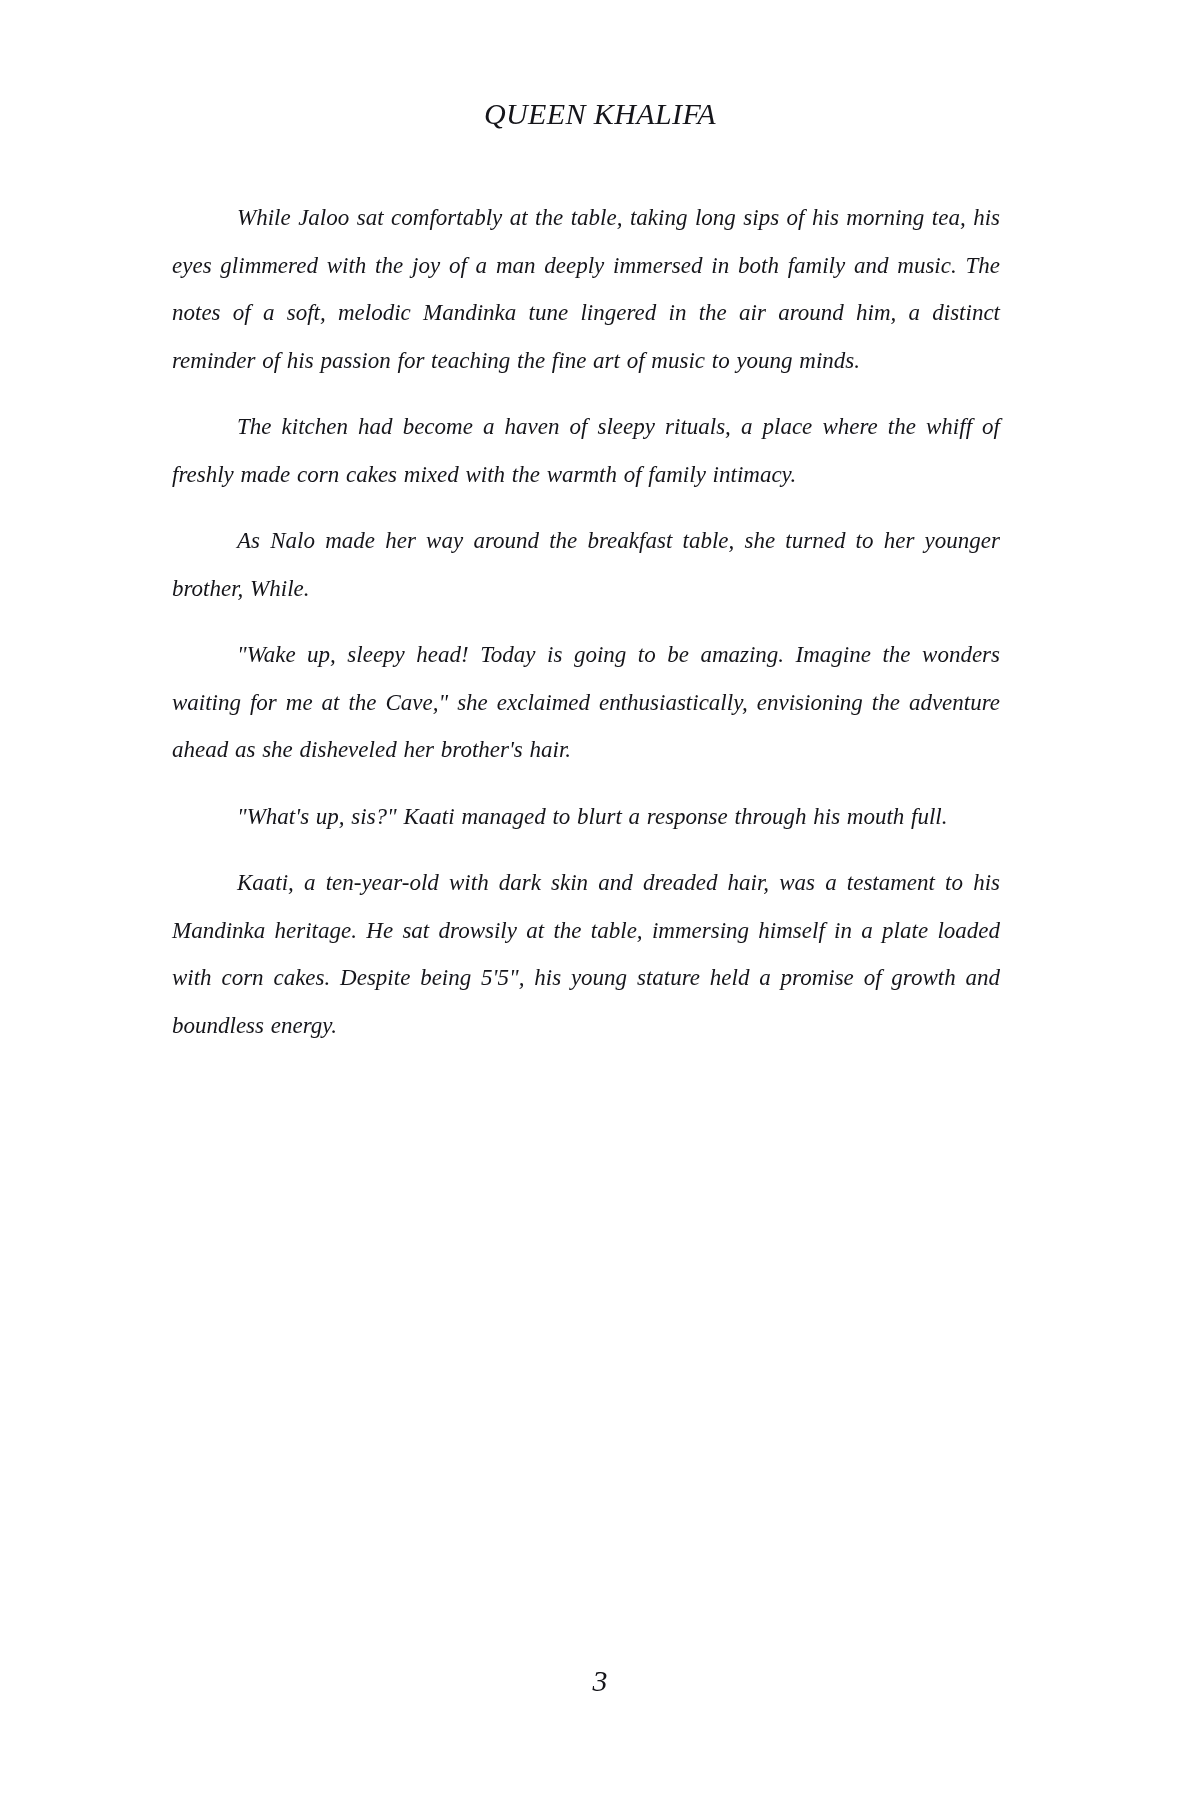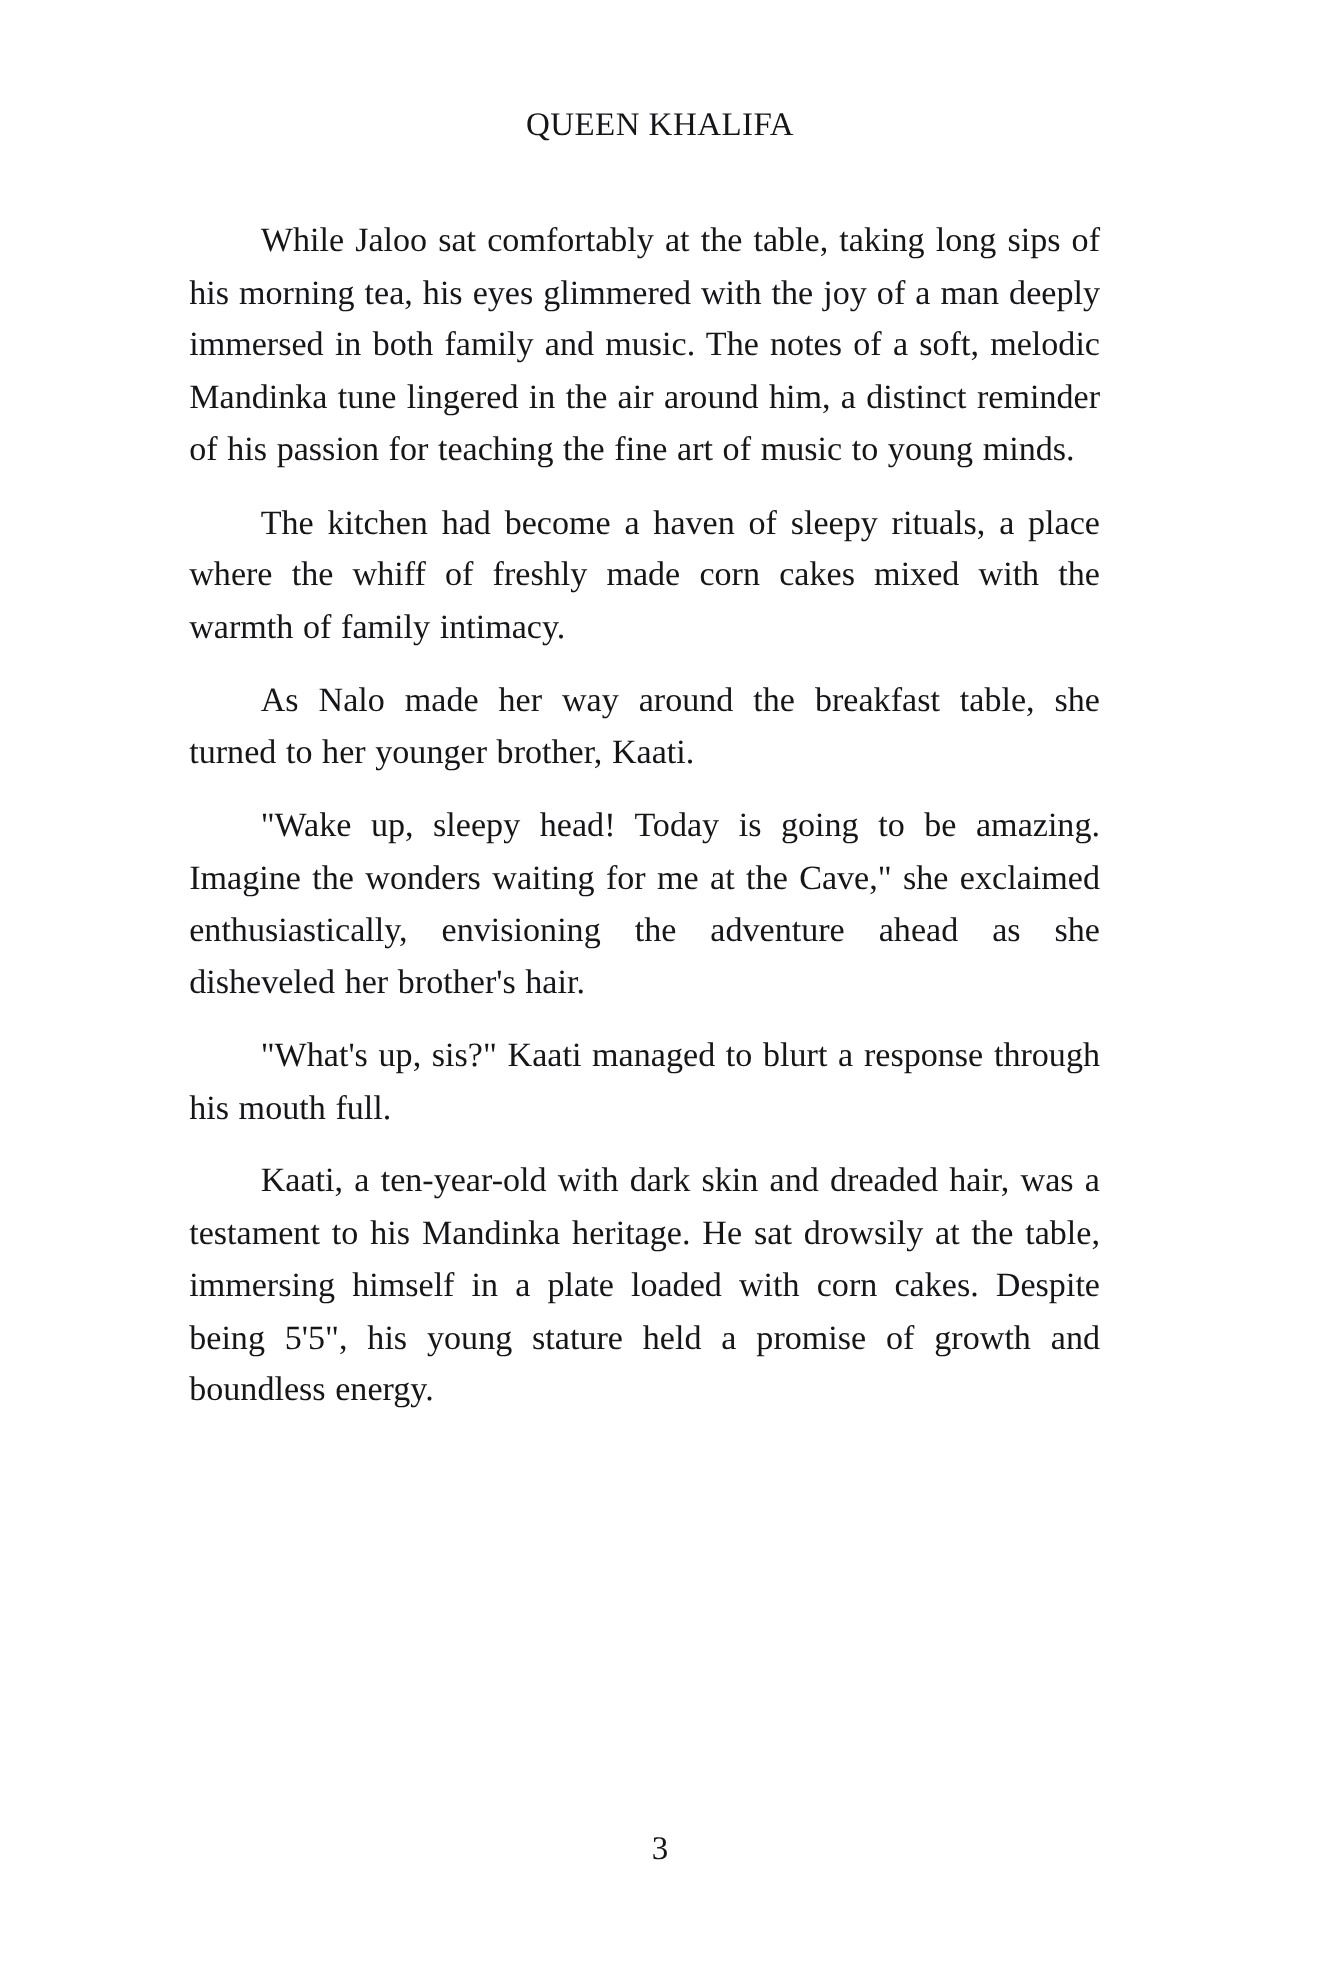--- a/index.html
+++ b/index.html
@@ -8,41 +8,42 @@
     background: #ffffff;
   }
   .page {
     position: relative;
     width: 1200px;
     height: 1800px;
     background: #ffffff;
     font-family: "Liberation Serif", "DejaVu Serif", serif;
     color: #15151a;
     overflow: hidden;
+    font-style: italic;
   }
   .running-head {
     position: absolute;
     top: 97px;
     left: 0;
     width: 100%;
     text-align: center;
     font-size: 30px;
     line-height: 34px;
     letter-spacing: 0.4px;
     white-space: pre;
   }
   .body-text {
     position: absolute;
     left: 172px;
     top: 194px;
     width: 828px;
   }
   .body-text p {
     margin: 0 0 19px 0;
-    font-size: 31px;
+    font-size: 23px;
     line-height: 47.5px;
     text-align: justify;
     text-justify: inter-word;
     text-indent: 65px;
     hyphens: none;
     word-spacing: 1px;
   }
   .page-number {
     position: absolute;
     top: 1664px;
@@ -56,21 +57,21 @@
 </head>
 <body>
 
 <div class="page">
 
   <div class="running-head">QUEEN KHALIFA</div>
 
   <div class="body-text">
     <p>While Jaloo sat comfortably at the table, taking long sips of his morning tea, his eyes glimmered with the joy of a man deeply immersed in both family and music. The notes of a soft, melodic Mandinka tune lingered in the air around him, a distinct reminder of his passion for teaching the fine art of music to young minds.</p>
     <p>The kitchen had become a haven of sleepy rituals, a place where the whiff of freshly made corn cakes mixed with the warmth of family intimacy.</p>
-    <p>As Nalo made her way around the breakfast table, she turned to her younger brother, Kaati.</p>
+    <p>As Nalo made her way around the breakfast table, she turned to her younger brother, While.</p>
     <p>"Wake up, sleepy head! Today is going to be amazing. Imagine the wonders waiting for me at the Cave," she exclaimed enthusiastically, envisioning the adventure ahead as she disheveled her brother's hair.</p>
     <p>"What's up, sis?" Kaati managed to blurt a response through his mouth full.</p>
     <p>Kaati, a ten-year-old with dark skin and dreaded hair, was a testament to his Mandinka heritage. He sat drowsily at the table, immersing himself in a plate loaded with corn cakes. Despite being 5'5", his young stature held a promise of growth and boundless energy.</p>
   </div>
 
   <div class="page-number">3</div>
 
 </div>
 
 </body></html>

